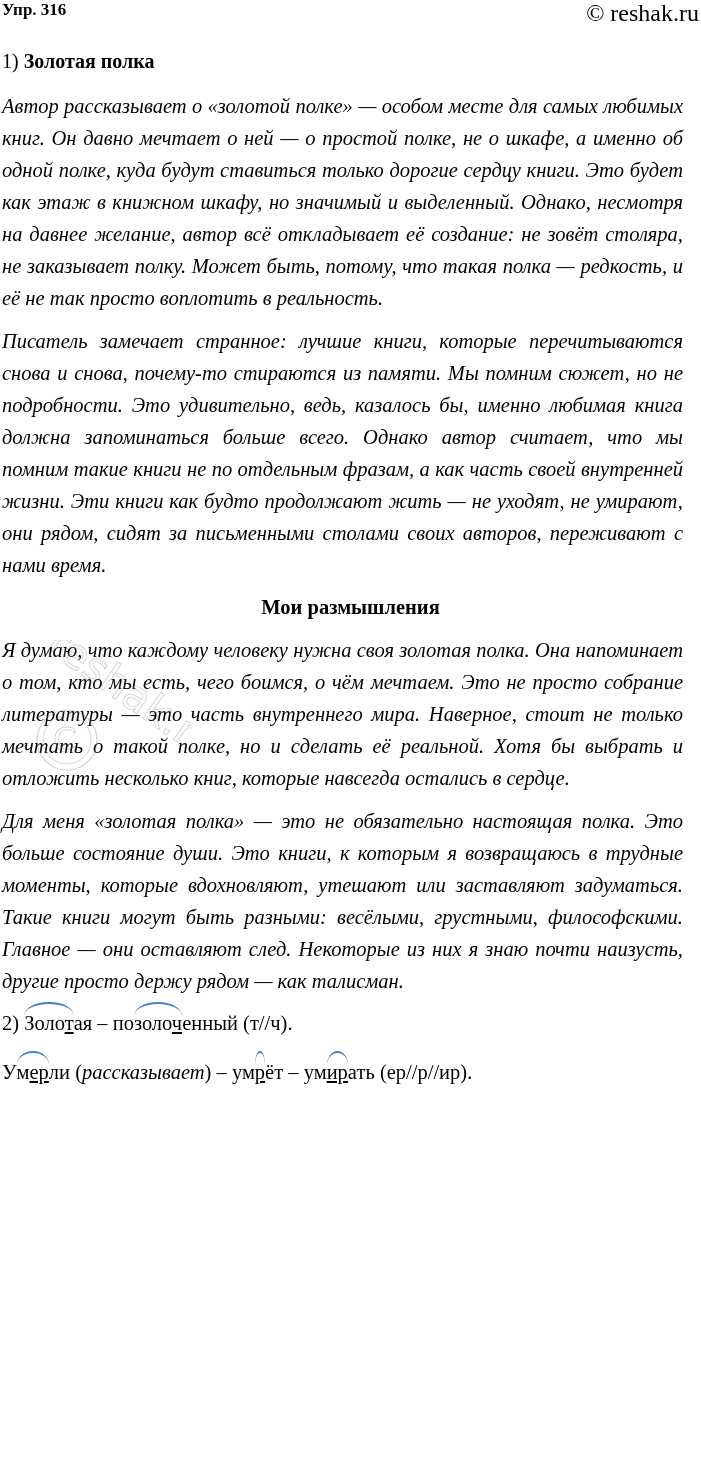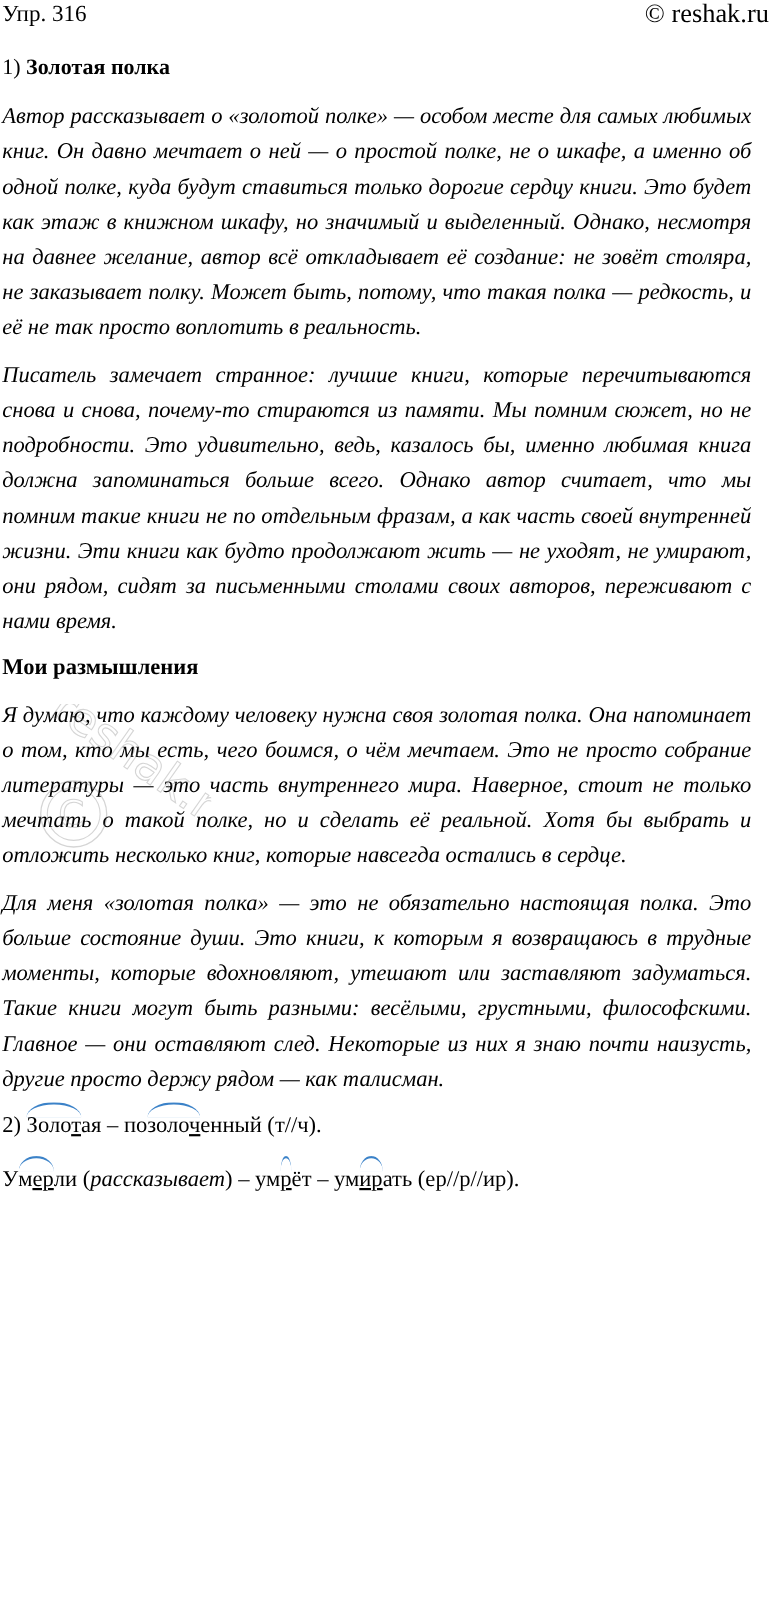--- a/index.html
+++ b/index.html
@@ -1,27 +1,27 @@
 <!DOCTYPE html>
 <html><head>
 <meta charset="utf-8">
 <style>
   html, body { margin: 0; padding: 0; background: #ffffff; }
   body {
     width: 701px; height: 1472px; overflow: hidden; position: relative;
     font-family: "Liberation Serif", serif; color: #000; font-size: 20.5px;
   }
   .header { position: absolute; left: 0; top: 0; width: 701px; height: 30px; }
-  .ex-title { position: absolute; left: 2px; top: 0px; font-weight: normal; font-size: 21px; text-align: center; }
+  .ex-title { position: absolute; left: 2px; top: 0px; font-weight: bold; font-size: 17px; text-align: center; }
   .site { position: absolute; right: 2px; top: 0px; font-size: 24px; }
   .content { position: absolute; left: 2px; top: 46px; width: 697px; }
   .section-title { font-size: 20px; line-height: 30px; margin: 0 0 14px 0; }
   .section-title b { font-weight: bold; }
   .para { text-align: justify; line-height: 32px; margin: 0 16px 11px 0; font-style: italic; }
-  .subhead { font-weight: bold; line-height: 30px; margin: 0 0 12px 0; }
+  .subhead { font-weight: bold; line-height: 30px; margin: 0 0 12px 0; text-align: center; }
   .wline { line-height: 30px; margin: 0 0 19px 0; position: relative; white-space: nowrap; }
   .arc { position: relative; display: inline-block; }
   .arc::before {
     content: ""; position: absolute; left: 0; right: 0; top: -6px; height: 12px;
     border-top: 2px solid #3b82c8; border-radius: 50% 50% 0 0 / 100% 100% 0 0;
   }
   .u { text-decoration: underline; text-underline-offset: 2px; }
   .watermark {
     position: absolute; left: 22px; top: 640px; width: 170px; height: 140px;
     opacity: 0.35; pointer-events: none;

